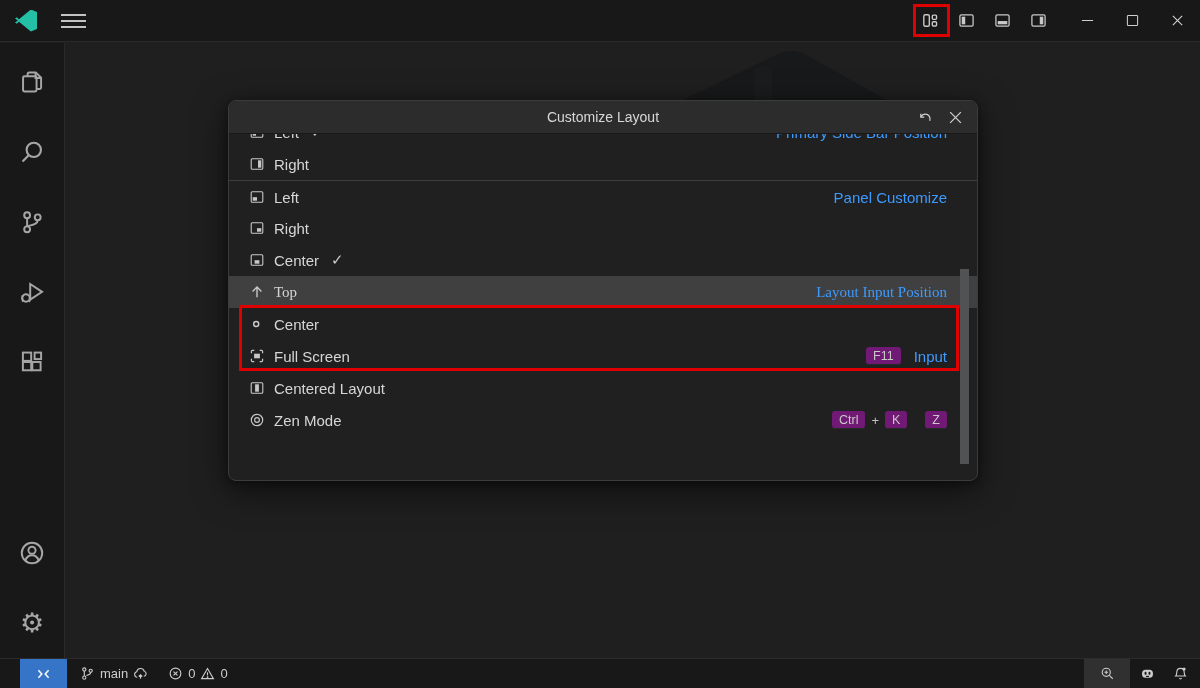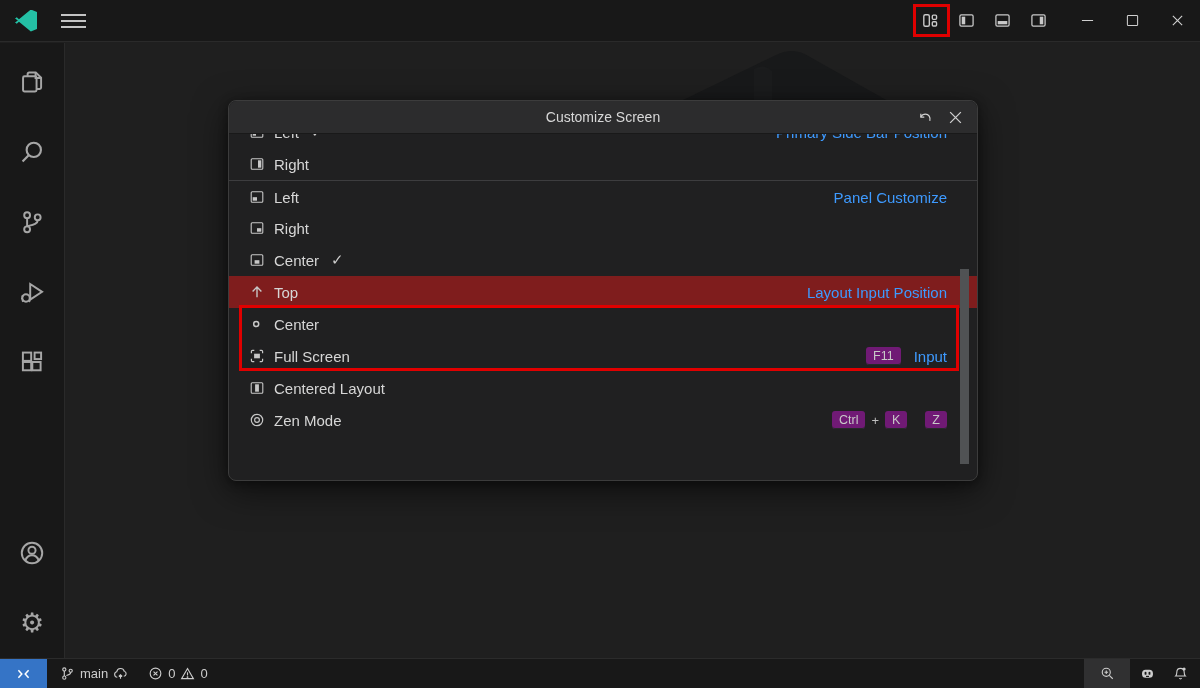--- a/index.html
+++ b/index.html
@@ -43,21 +43,21 @@
   .dialog-title { font-size:14px; color:#d8d8d8; }
   .dialog-actions { position:absolute; right:10px; top:0; height:33px; display:flex; align-items:center; gap:6px; }
   .da-btn { width:24px; height:24px; background:none; border:0; color:#cfcfcf; display:flex; align-items:center; justify-content:center; cursor:pointer; }
   .da-btn svg { width:15px; height:15px; }
 
   .dialog-list { padding-bottom:13px; }
   .qrow { height:32px; cursor:pointer; }
   .qrow.partial { height:14px; overflow:hidden; }
   .qrow.partial .qrow-inner { margin-top:-18px; }
   .qrow.sep { border-top:1px solid #3d3d3f; }
-  .qrow.focused { background:#7f1d1d; }
+  .qrow.focused { background:#404040;font-family:Liberation Serif, serif; }
   .qrow-inner { display:flex; align-items:center; height:32px; padding:0 30px 0 20px; gap:9px; }
   .ricon { width:16px; height:16px; color:#c7c7c7; flex:none; display:flex; }
   .ricon svg { width:16px; height:16px; }
   .rlabel { font-size:15px; color:#d6d6d6; white-space:nowrap; }
   .rcheck { font-size:15px; color:#cccccc; margin-left:3px; }
   .rright { margin-left:auto; display:flex; align-items:center; gap:13px; }
   .rsection { font-size:15px; color:#3e9aff; white-space:nowrap; }
   .rkeys { display:flex; align-items:center; gap:5px; }
   .rkeys kbd { font-family:"Liberation Sans",sans-serif; font-size:12.5px; color:#c8c8c8; background:#701a75;
                border-radius:3px; padding:2px 7px; box-shadow:inset 0 -1px 0 #26282a; }
@@ -66,21 +66,21 @@
   .dialog-scrollbar { position:absolute; right:8px; top:168px; width:9px; height:195px; background:#505254; }
 
   
   .hlbox { position:absolute; border:3px solid #e00000; z-index:9; pointer-events:none; }
   .hl-titlebar { left:913px; top:4px; width:37px; height:33px; }
   .hl-rows { left:239px; top:305px; width:720px; height:66px; }
 
   
   .statusbar { position:absolute; bottom:0; left:0; width:1200px; height:30px; background:#181818;
                border-top:1px solid #2b2b2b; display:flex; align-items:center; justify-content:space-between; color:#cccccc; font-size:13px; }
-  .sb-left, .sb-right { display:flex; align-items:flex-start; height:100%; }
+  .sb-left, .sb-right { display:flex; align-items:flex-start; height:100%;padding-left:20px; }
   .sb-item { display:flex; align-items:center; gap:5px; height:100%; padding:0 8px; cursor:pointer; }
   .sb-item svg { width:15px; height:15px; }
   .sb-remote { width:47px; background:#3574c6; color:#ffffff; justify-content:center; padding:0; }
   .sb-branch { margin-left:5px; }
   .sb-problems { margin-left:4px; }
   .sb-zoom { background:#303031; width:46px; justify-content:center; }
   .sb-copilot { padding:0 10px; }
   .sb-bell { padding:0 12px 0 8px; }
 </style>
 </head>
@@ -329,21 +329,21 @@
             </svg>
           </button>
         <button class="ab-btn">
             <span class="gear-glyph">⚙</span>
           </button>
       </div>
     </nav>
 
     <section class="dialog">
       <div class="dialog-header">
-        <span class="dialog-title">Customize Screen</span>
+        <span class="dialog-title">Customize Layout</span>
         <span class="dialog-actions">
           <button class="da-btn">
               <svg viewBox="0 0 16 16">
                 <use href="#i-undo"></use>
               </svg>
             </button>
           <button class="da-btn">
               <svg viewBox="0 0 14 14">
                 <use href="#i-x"></use>
               </svg>

